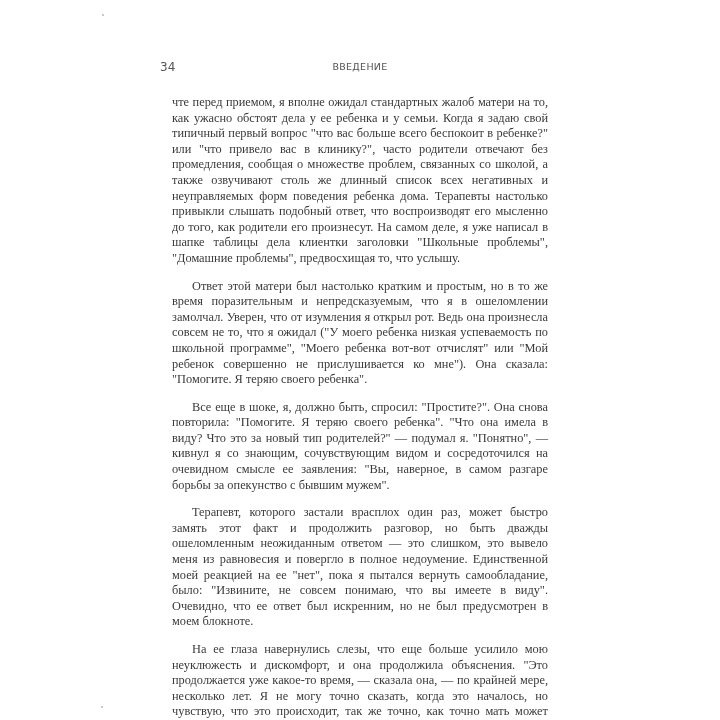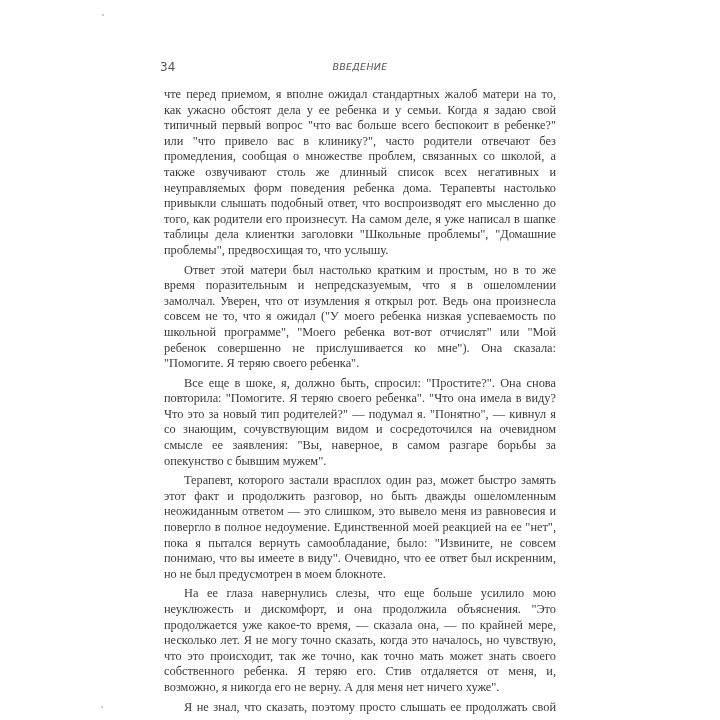--- a/index.html
+++ b/index.html
@@ -40,39 +40,38 @@
       font-size: 12px;
       color: #555555;
     }
     .chapter-title {
       position: absolute;
       left: 0;
       right: 0;
       top: 1px;
       text-align: center;
       font-family: "DejaVu Sans", sans-serif;
-      font-style: italic;
       font-size: 9.5px;
       letter-spacing: 0.3px;
       color: #555555;
     }
     .body-text {
       position: absolute;
       left: 160px;
       top: 83px;
       width: 400px;
       font-family: "Liberation Serif", serif;
       font-size: 12.35px;
       line-height: 15.6px;
       color: #3a3a3a;
       text-align: justify;
       text-align-last: auto;
     }
     .body-text p {
-      margin: 4px;
+      margin: 12px;
       text-indent: 0;
     }
     .body-text p.indent {
       text-indent: 20px;
     }
   </style>
 </head>
 <body>
 
 <div class="page">

